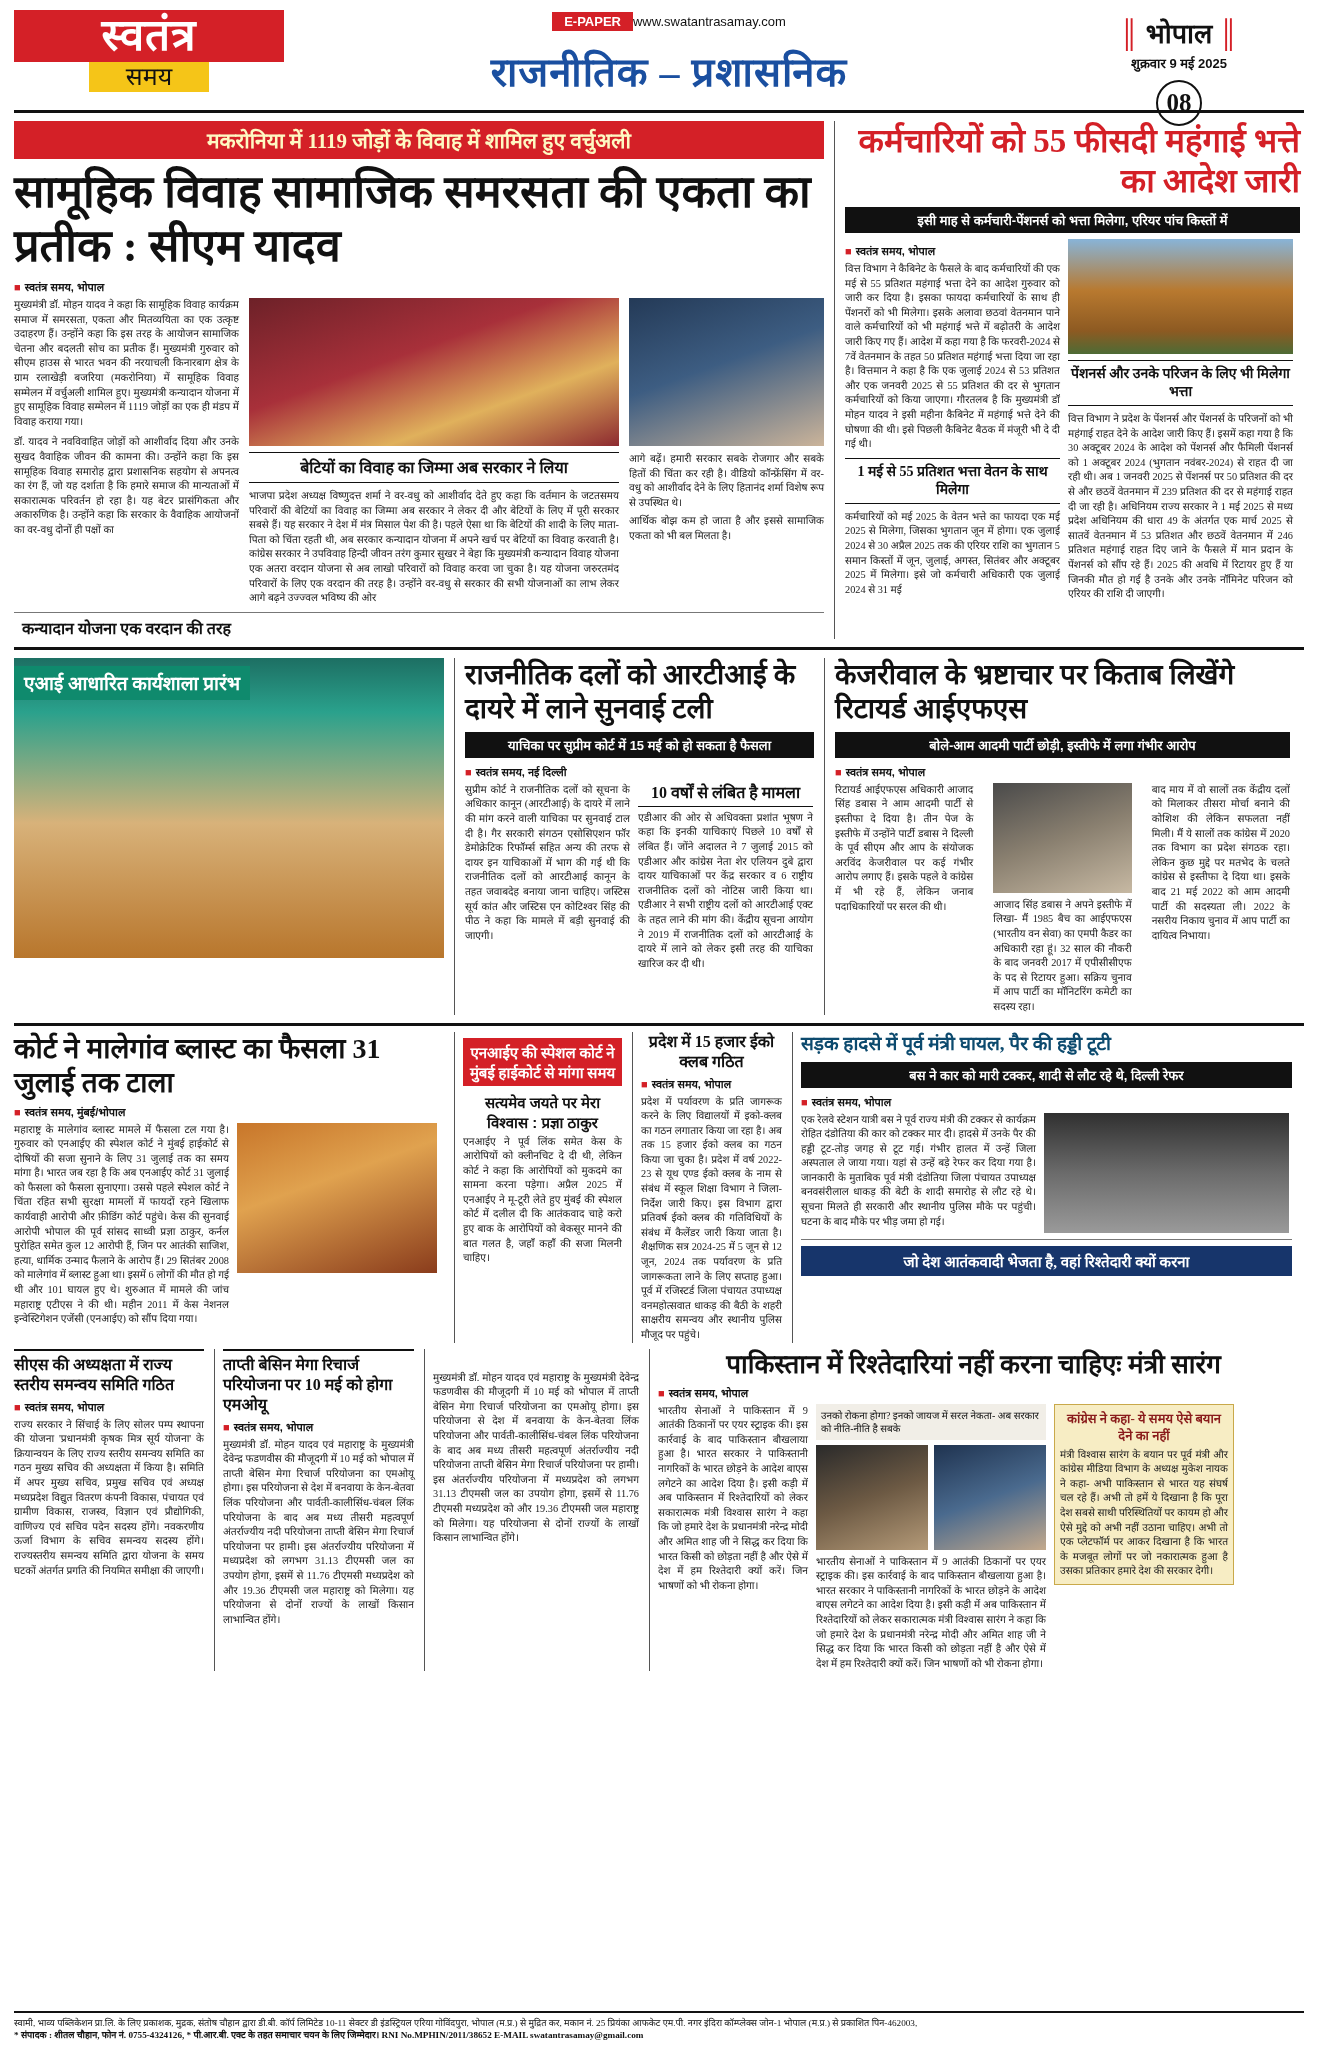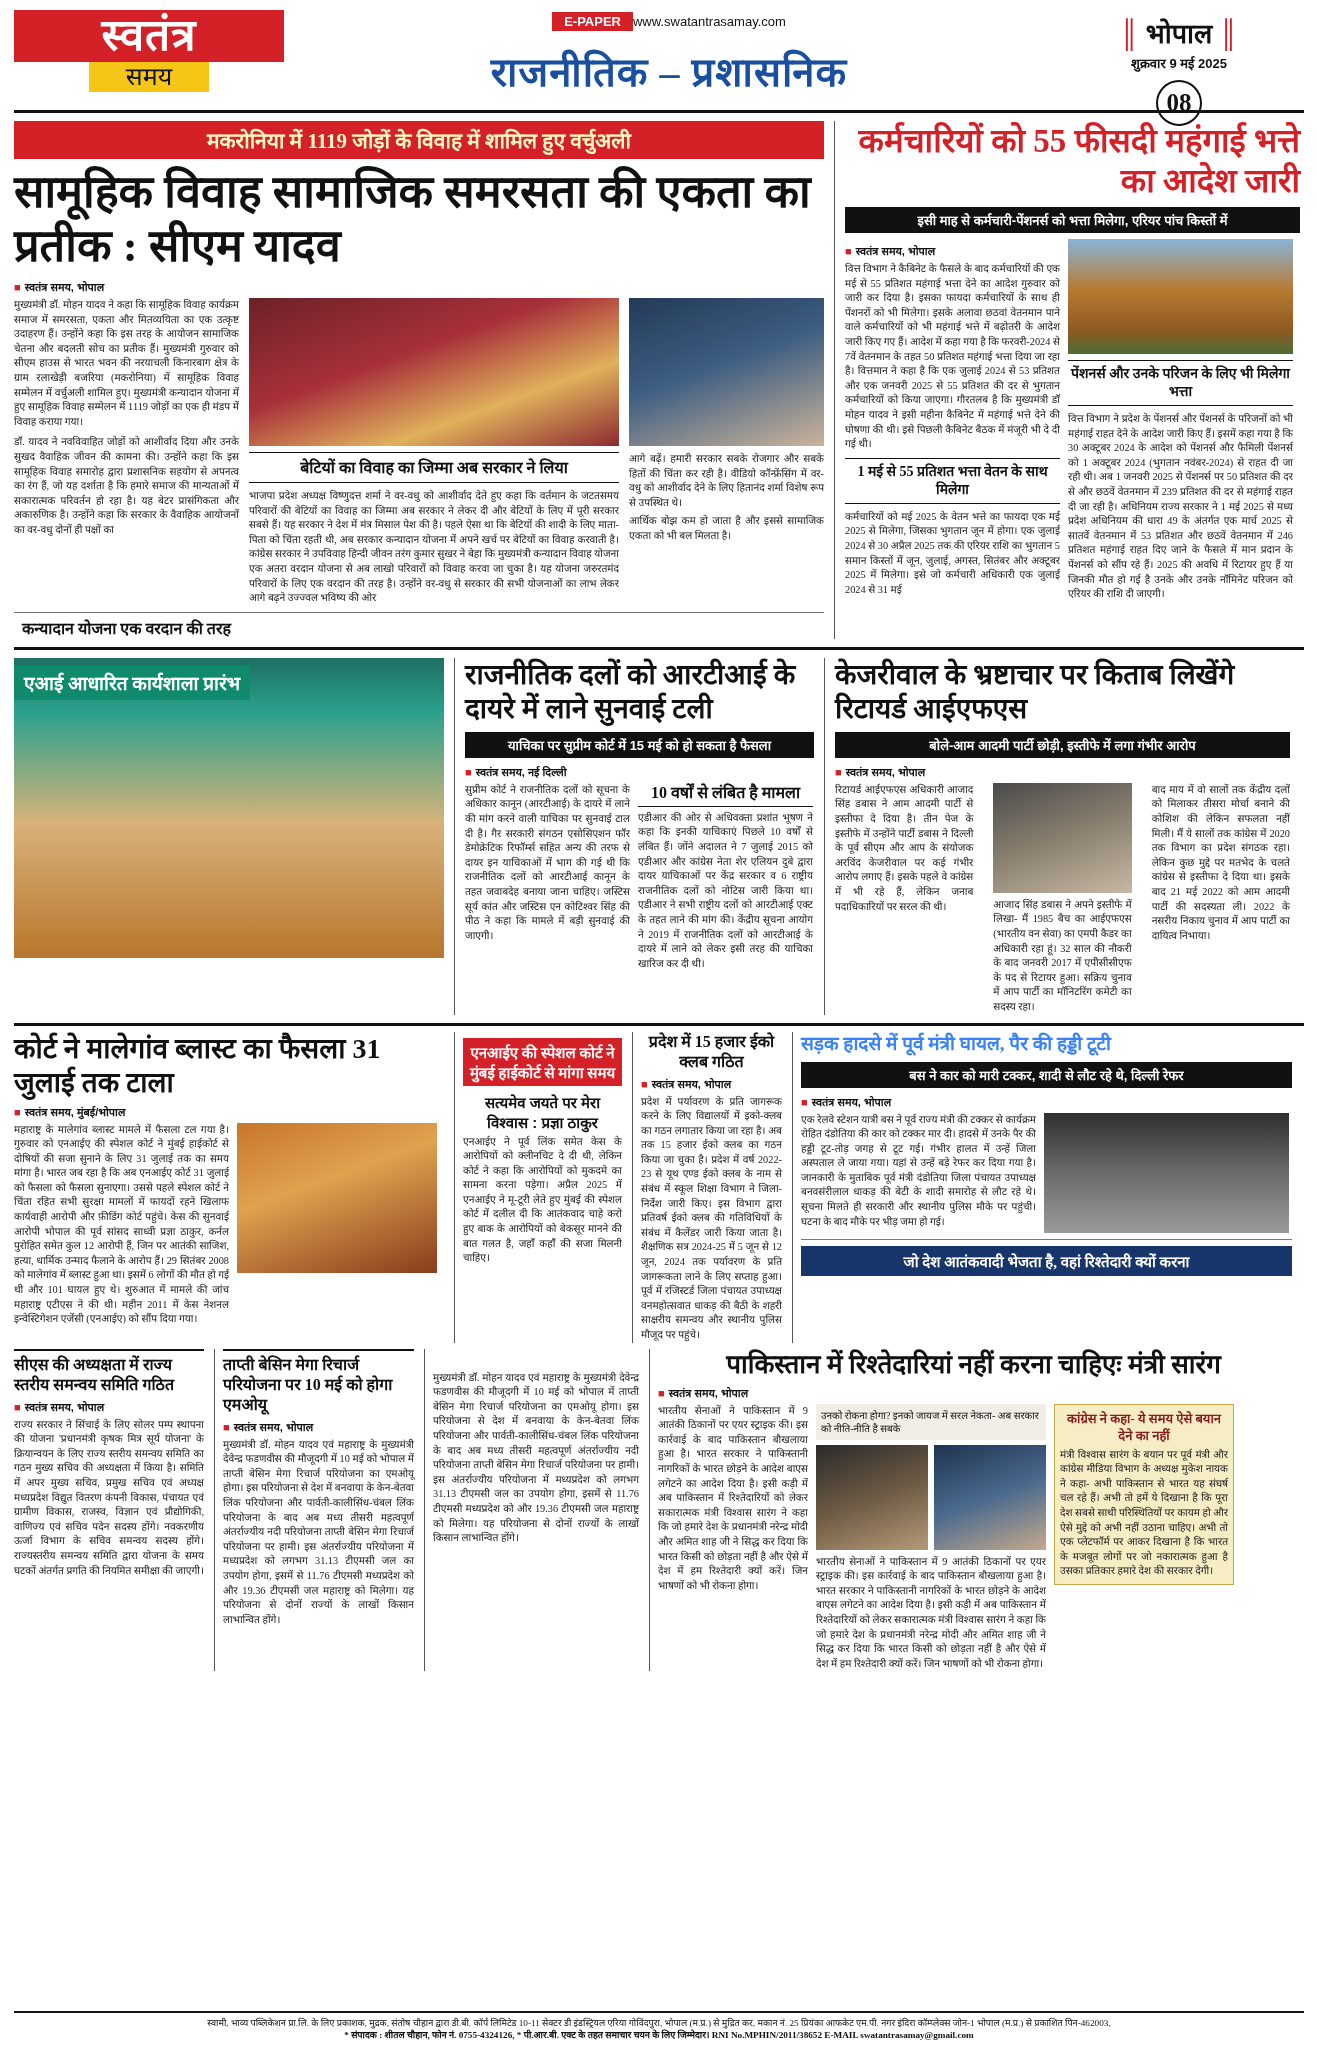--- a/index.html
+++ b/index.html
@@ -109,32 +109,32 @@
   .l2 { width:200px; border-left:1px solid #555; padding-left:8px;}
   .l3 { width:215px; border-left:1px solid #555; padding-left:8px;}
   .l4 { width:640px; border-left:1px solid #555; padding-left:8px;}
 
   .hl-med {
     font-family:"Liberation Serif", serif; font-weight:bold; font-size:28px;
     line-height:34px; color:#111;
   }
   .hl-sm {
     font-family:"Liberation Serif", serif; font-weight:bold; font-size:19px;
-    line-height:24px; color:#3b82f6;
+    line-height:24px; color:#0c4a6e;
   }
   .hl-xs {
     font-family:"Liberation Serif", serif; font-weight:bold; font-size:16px;
     line-height:20px; color:#111;
   }
   .deck-sm { font-size:15px; font-weight:bold; text-align:center; margin:3px 0; }
 
   .footer {
     position:absolute; bottom:6px; left:14px; right:14px;
     border-top:2px solid #111; padding-top:4px;
-    font-size:9.2px; text-align:center; line-height:12px; font-family:"Liberation Serif", serif;
+    font-size:9.2px; line-height:12px; font-family:"Liberation Serif", serif;
   }
   .footer .mail { font-weight:bold; }
 
   
   .ph-hands { background:linear-gradient(160deg,#6d2128 0%, #a8303a 40%, #e0b15c 70%, #8d2a30 100%); }
   .ph-man { background:linear-gradient(160deg,#243a57 0%, #3d5d82 45%, #cbb49a 100%); }
   .ph-bldg { background:linear-gradient(180deg,#88b4d8 0%, #b8792f 45%, #8d5a22 80%, #4d6b35 100%); }
   .ph-stage { background:linear-gradient(180deg,#1d6f63 0%, #2aa18c 18%, #d8b27a 55%, #b8762c 100%); }
   .ph-sadhvi { background:linear-gradient(160deg,#c8762a 0%, #e0a24f 40%, #8a3c1c 100%); }
   .ph-man2 { background:linear-gradient(160deg,#4a4a4a 0%, #8a8070 50%, #c7b9a3 100%); }

